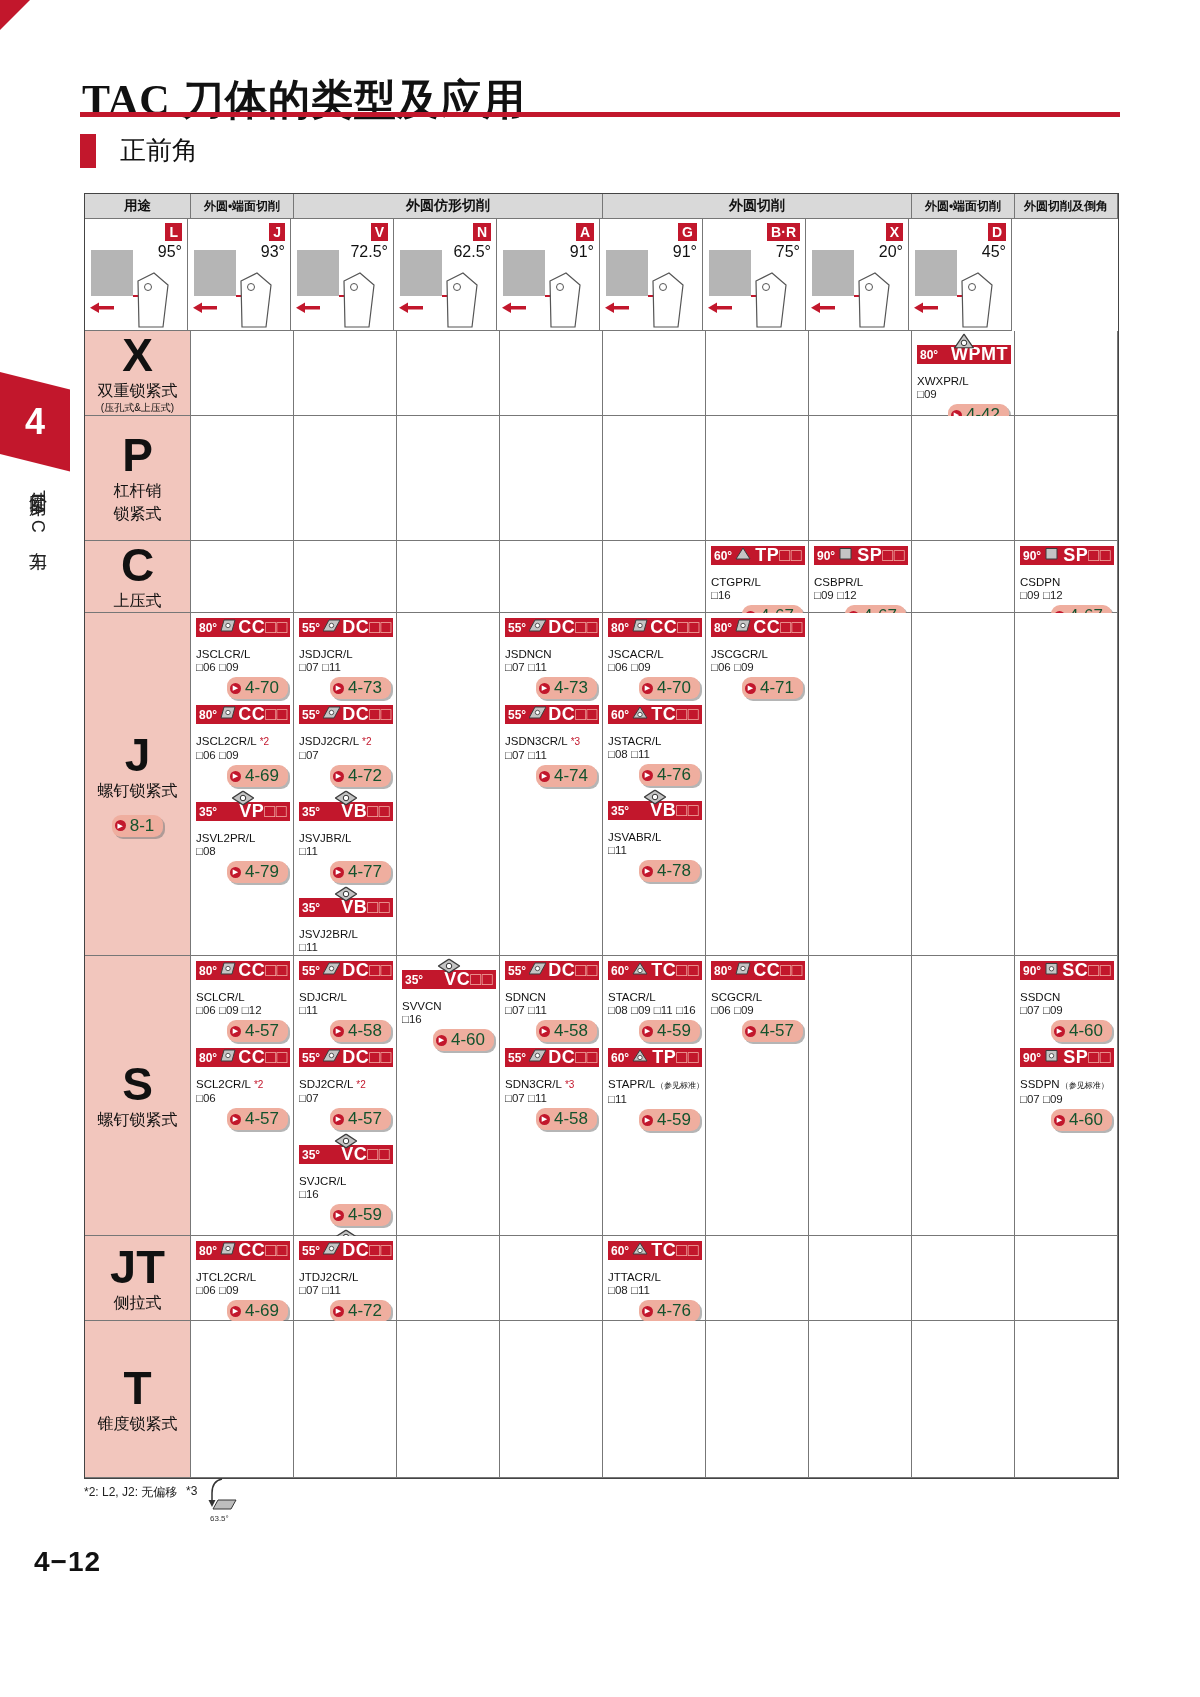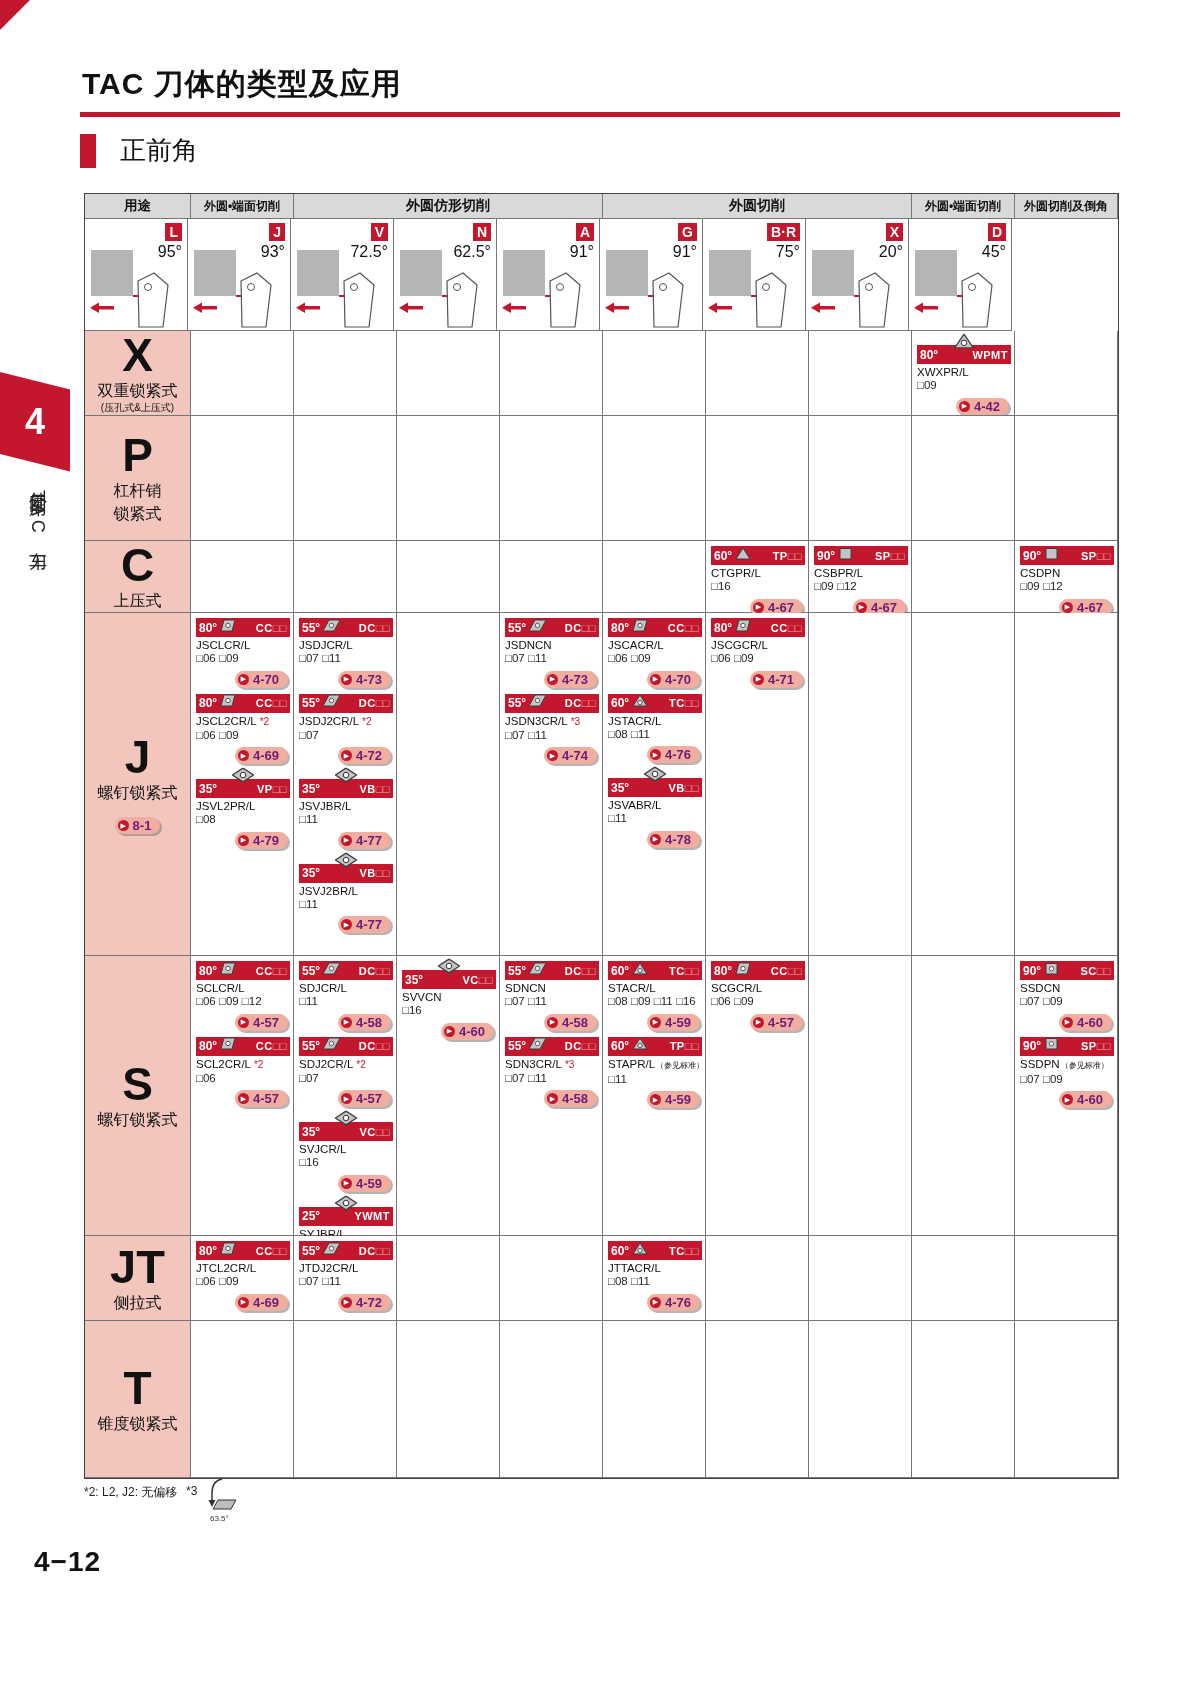--- a/index.html
+++ b/index.html
@@ -4,21 +4,21 @@
 <style>
   html,body{margin:0;padding:0;}
   body{
     width:1200px;height:1697px;position:relative;background:#fff;
     font-family:"Liberation Sans","DejaVu Sans",sans-serif;color:#111;
     overflow:hidden;
   }
   
   .corner-mark{position:absolute;left:0;top:0;width:0;height:0;
     border-top:30px solid #c2172c;border-right:30px solid transparent;}
-  .title{position:absolute;left:82px;top:44px;font-size:30px;font-weight:600;letter-spacing:1px;}
+  .title{position:absolute;left:82px;top:44px;font-size:42px;font-weight:600;letter-spacing:1px;font-family:Liberation Serif, serif;}
   .title-underline{position:absolute;left:80px;top:112px;width:1040px;height:5px;background:#c2172c;}
   .section{position:absolute;left:80px;top:133px;display:flex;align-items:center;}
   .section .bar{width:10px;height:34px;background:#c2172c;margin-right:8px;}
   .section .txt{font-size:26px;font-weight:400;margin-left:16px;}
   .chapter-tab{position:absolute;left:0;top:372px;width:70px;height:82px;background:#c2172c;
     transform:skewY(14deg);transform-origin:left top;display:flex;align-items:center;justify-content:center;}
   .chapter-tab span{transform:skewY(-14deg);color:#fff;font-size:36px;font-weight:700;}
   .vert-label{position:absolute;left:26px;top:478px;writing-mode:vertical-rl;font-size:18px;letter-spacing:4px;color:#222;}
   .footnote{position:absolute;left:84px;top:1484px;font-size:12px;color:#222;}
   .footnote .f3{position:absolute;left:102px;top:0;}
@@ -49,34 +49,34 @@
   .rowlab .desc{font-size:16px;margin-top:3px;text-align:center;line-height:1.25;}
   .rowlab .desc.tiny{font-size:10px;margin-top:1px;}
   .datcell{width:103px;flex:0 0 103px;background:#fff;}
   .cellpad{padding:5px 3px 0 5px;display:flex;flex-direction:column;}
   
   .entry{margin-bottom:6px;}
   .bar{position:relative;height:19px;background:#c2172c;color:#fff;display:flex;align-items:center;
     padding:0 3px;font-weight:700;}
   .bar .angle{font-size:12px;}
   .bar .inline-ic{margin:-5px 2px 0 3px;display:inline-flex;}
-  .bar .elabel{margin-left:auto;font-size:11px;letter-spacing:.5px;}
+  .bar .elabel{margin-left:auto;font-size:18px;letter-spacing:.5px;}
   .bar .elabel .bx{color:#f2afa6;font-weight:400;}
   .entry.raised .bar{margin-top:9px;}
   .ricon{position:absolute;top:-10px;left:50%;transform:translateX(-50%) scale(1.25);display:inline-flex;}
-  .code{font-size:11.5px;line-height:14px;margin-top:1px;white-space:nowrap;}
+  .code{font-size:11.5px;line-height:14px;margin-top:10px;white-space:nowrap;}
   .code .star{color:#c2172c;font-size:10px;margin-left:3px;}
   .code .cnote{font-size:8px;margin-left:1px;}
   .sizes{font-size:11.5px;line-height:13px;color:#222;white-space:nowrap;}
   .pillrow{text-align:right;padding-right:2px;margin-top:2px;}
   .pill{display:inline-flex;align-items:center;background:#efae9f;border-radius:9px;
     padding:1px 9px 1px 3px;box-shadow:2px 2px 0 rgba(120,120,120,.55);}
   .pill .pdot{width:11px;height:11px;border-radius:50%;background:#c2172c;color:#fff;font-size:7px;
     display:inline-flex;align-items:center;justify-content:center;margin-right:4px;}
-  .pill .ptxt{color:#701a75;font-size:13px;font-weight:700;}
+  .pill .ptxt{color:#14532d;font-size:17px;font-weight:400;}
   .rowlab .pill{margin-top:14px;}
 </style>
 </head>
 <body>
 
 <div class="corner-mark"></div>
 <h1 class="title">TAC 刀体的类型及应用</h1>
 <div class="title-underline"></div>
 <div class="section">
   <span class="bar"></span>

